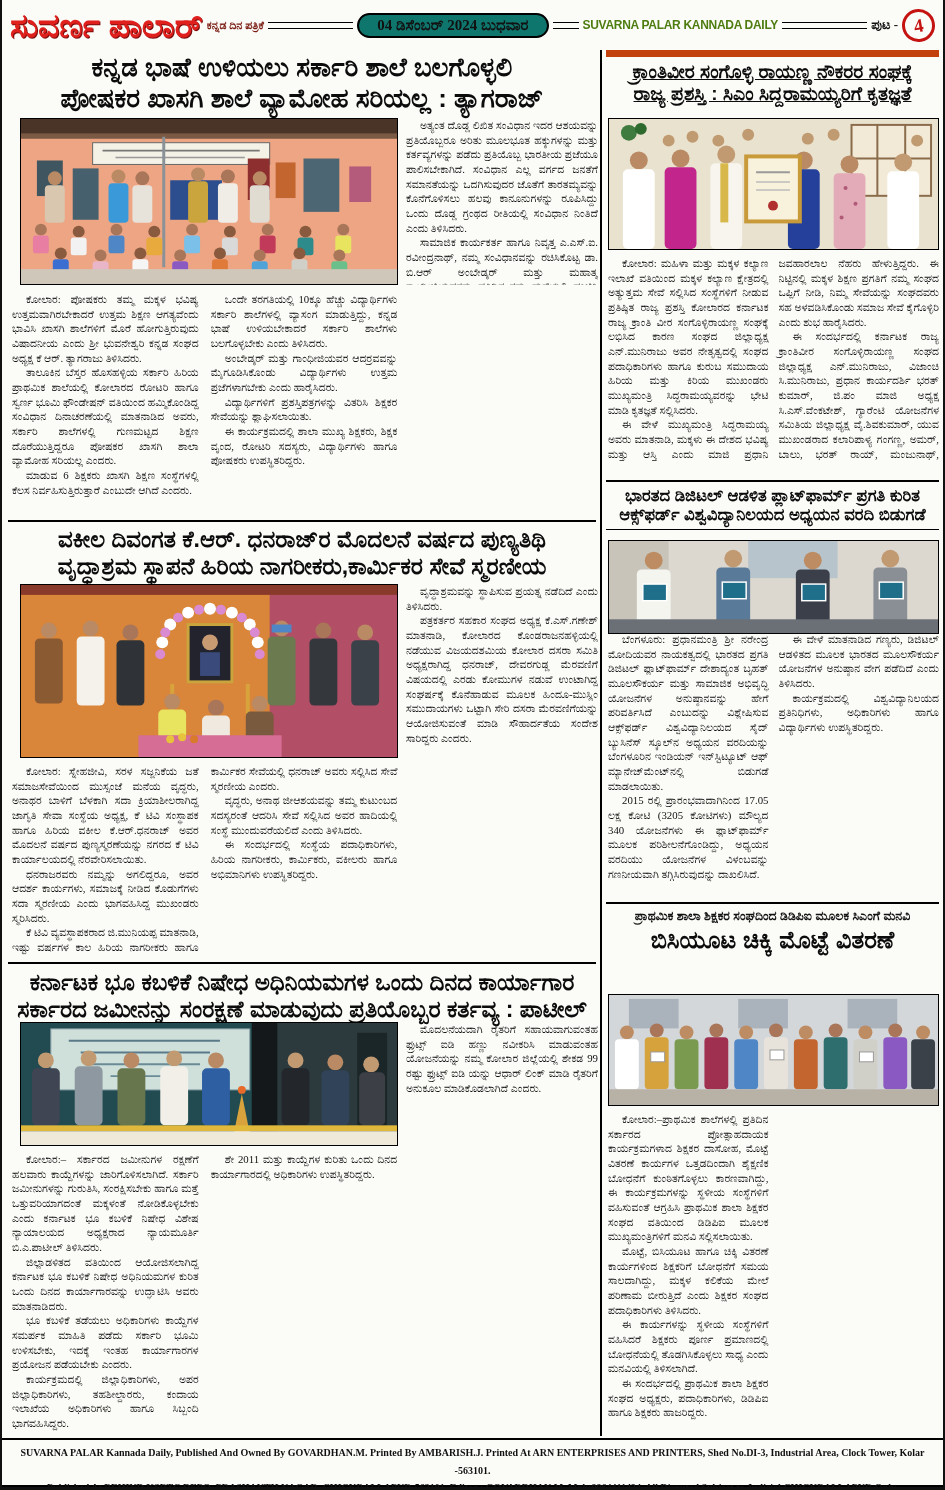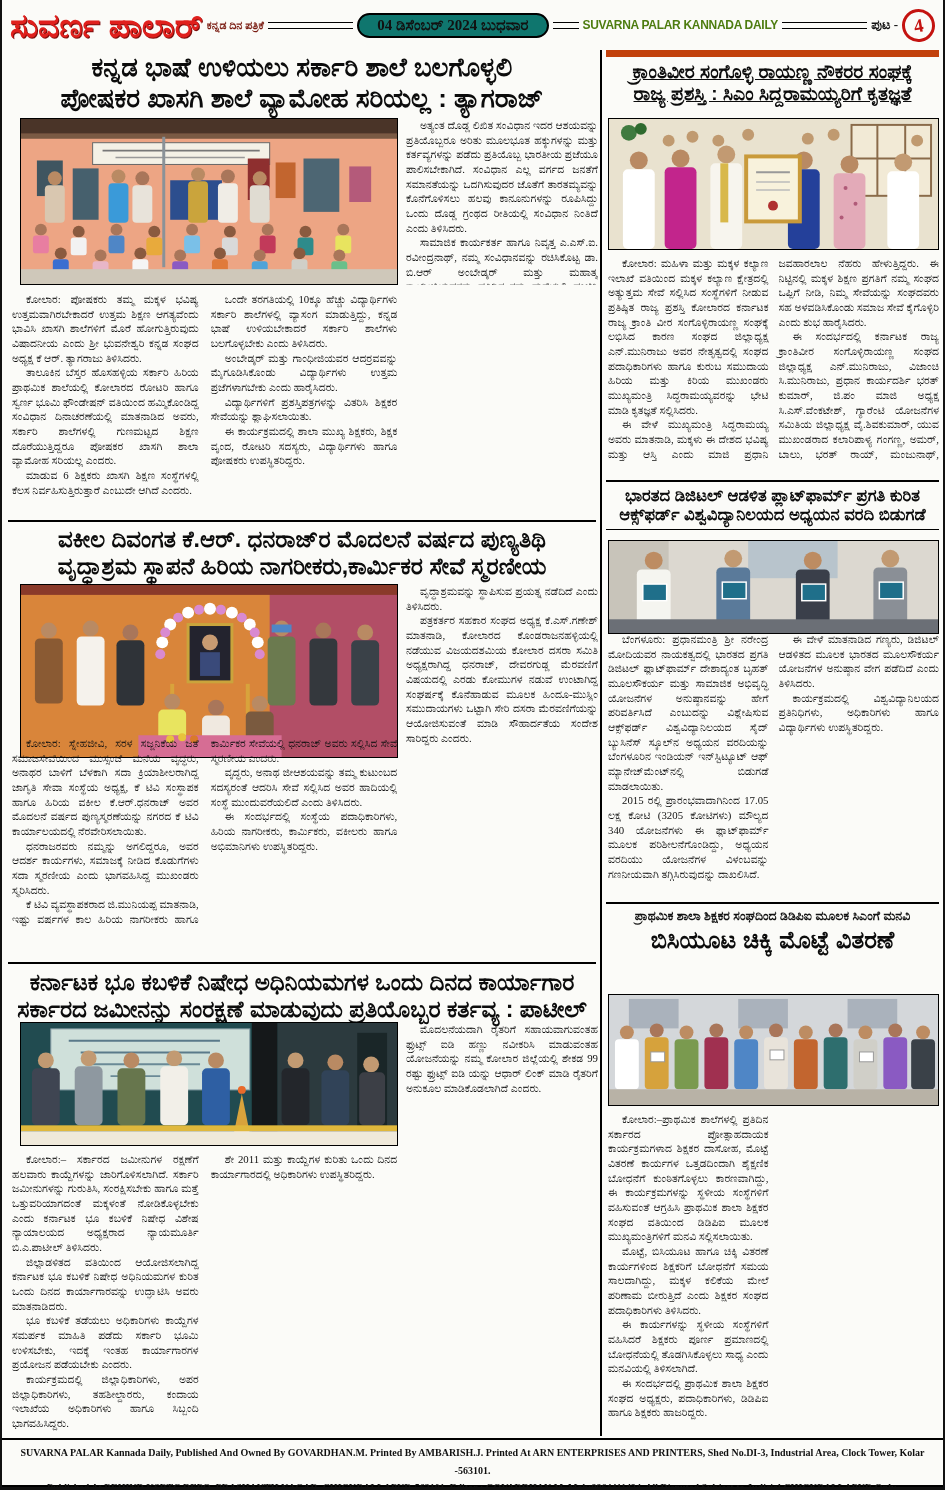--- a/index.html
+++ b/index.html
@@ -206,21 +206,21 @@
       <rect x="118" y="152" width="144" height="22" fill="#d66d94"></rect>
       <circle cx="150" cy="156" r="4" fill="#e8c23c"></circle>
         <circle cx="162" cy="154" r="4" fill="#e8c23c"></circle>
         <circle cx="174" cy="156" r="4" fill="#d97a2a"></circle>
     </svg>
   </div>
   <div class="abs bodytxt" style="top:584px;left:404px;width:192px;height:174px;">
     <p>ವೃದ್ಧಾಶ್ರಮವನ್ನು ಸ್ಥಾಪಿಸುವ ಪ್ರಯತ್ನ ನಡೆದಿದೆ ಎಂದು ತಿಳಿಸಿದರು.</p>
     <p>ಪತ್ರಕರ್ತರ ಸಹಕಾರ ಸಂಘದ ಅಧ್ಯಕ್ಷ ಕೆ.ಎಸ್.ಗಣೇಶ್ ಮಾತನಾಡಿ, ಕೋಲಾರದ ಕೊಂಡರಾಜನಹಳ್ಳಿಯಲ್ಲಿ ನಡೆಯುವ ವಿಜಯದಶಮಿಯ ಕೋಲಾರ ದಸರಾ ಸಮಿತಿ ಅಧ್ಯಕ್ಷರಾಗಿದ್ದ ಧನರಾಜ್, ದೇವರಗುಡ್ಡ ಮೆರವಣಿಗೆ ವಿಷಯದಲ್ಲಿ ಎರಡು ಕೋಮುಗಳ ನಡುವೆ ಉಂಟಾಗಿದ್ದ ಸಂಘರ್ಷಕ್ಕೆ ಕೊನೆಹಾಡುವ ಮೂಲಕ ಹಿಂದೂ-ಮುಸ್ಲಿಂ ಸಮುದಾಯಗಳು ಒಟ್ಟಾಗಿ ಸೇರಿ ದಸರಾ ಮೆರವಣಿಗೆಯನ್ನು ಆಯೋಜಿಸುವಂತೆ ಮಾಡಿ ಸೌಹಾರ್ದತೆಯ ಸಂದೇಶ ಸಾರಿದ್ದರು ಎಂದರು.</p>
   </div>
-  <div class="abs bodytxt cols3" style="top:736px;left:10px;width:584px;height:196px;">
+  <div class="abs bodytxt cols3" style="top:764px;left:10px;width:584px;height:196px;">
     <p>ಕೋಲಾರ: ಸ್ನೇಹಜೀವಿ, ಸರಳ ಸಜ್ಜನಿಕೆಯ ಜತೆ ಸಮಾಜಸೇವೆಯಿಂದ ಮುಸ್ಸಂಜೆ ಮನೆಯ ವೃದ್ಧರು, ಅನಾಥರ ಬಾಳಿಗೆ ಬೆಳಕಾಗಿ ಸದಾ ಕ್ರಿಯಾಶೀಲರಾಗಿದ್ದ ಜಾಗೃತಿ ಸೇವಾ ಸಂಸ್ಥೆಯ ಅಧ್ಯಕ್ಷ, ಕೆ ಟಿವಿ ಸಂಸ್ಥಾಪಕ ಹಾಗೂ ಹಿರಿಯ ವಕೀಲ ಕೆ.ಆರ್.ಧನರಾಜ್ ಅವರ ಮೊದಲನೆ ವರ್ಷದ ಪುಣ್ಯಸ್ಮರಣೆಯನ್ನು ನಗರದ ಕೆ ಟಿವಿ ಕಾರ್ಯಾಲಯದಲ್ಲಿ ನೆರವೇರಿಸಲಾಯಿತು.</p>
     <p>ಧನರಾಜರವರು ನಮ್ಮನ್ನು ಅಗಲಿದ್ದರೂ, ಅವರ ಆದರ್ಶ ಕಾರ್ಯಗಳು, ಸಮಾಜಕ್ಕೆ ನೀಡಿದ ಕೊಡುಗೆಗಳು ಸದಾ ಸ್ಮರಣೀಯ ಎಂದು ಭಾಗವಹಿಸಿದ್ದ ಮುಖಂಡರು ಸ್ಮರಿಸಿದರು.</p>
     <p>ಕೆ ಟಿವಿ ವ್ಯವಸ್ಥಾಪಕರಾದ ಜಿ.ಮುನಿಯಪ್ಪ ಮಾತನಾಡಿ, ಇಷ್ಟು ವರ್ಷಗಳ ಕಾಲ ಹಿರಿಯ ನಾಗರೀಕರು ಹಾಗೂ ಕಾರ್ಮಿಕರ ಸೇವೆಯಲ್ಲಿ ಧನರಾಜ್ ಅವರು ಸಲ್ಲಿಸಿದ ಸೇವೆ ಸ್ಮರಣೀಯ ಎಂದರು.</p>
     <p>ವೃದ್ಧರು, ಅನಾಥ ಜೀಆಶಯವನ್ನು ತಮ್ಮ ಕುಟುಂಬದ ಸದಸ್ಯರಂತೆ ಆದರಿಸಿ ಸೇವೆ ಸಲ್ಲಿಸಿದ ಅವರ ಹಾದಿಯಲ್ಲಿ ಸಂಸ್ಥೆ ಮುಂದುವರೆಯಲಿದೆ ಎಂದು ತಿಳಿಸಿದರು.</p>
     <p>ಈ ಸಂದರ್ಭದಲ್ಲಿ ಸಂಸ್ಥೆಯ ಪದಾಧಿಕಾರಿಗಳು, ಹಿರಿಯ ನಾಗರೀಕರು, ಕಾರ್ಮಿಕರು, ವಕೀಲರು ಹಾಗೂ ಅಭಿಮಾನಿಗಳು ಉಪಸ್ಥಿತರಿದ್ದರು.</p>
   </div>
 
   <div class="abs head h-mid rule-top2" style="top:962px;left:6px;width:588px;padding-top:5px;">
     <div>ಕರ್ನಾಟಕ ಭೂ ಕಬಳಿಕೆ ನಿಷೇಧ ಅಧಿನಿಯಮಗಳ ಒಂದು ದಿನದ ಕಾರ್ಯಾಗಾರ</div>
     <div>ಸರ್ಕಾರದ ಜಮೀನನ್ನು ಸಂರಕ್ಷಣೆ ಮಾಡುವುದು ಪ್ರತಿಯೊಬ್ಬರ ಕರ್ತವ್ಯ : ಪಾಟೀಲ್</div>

